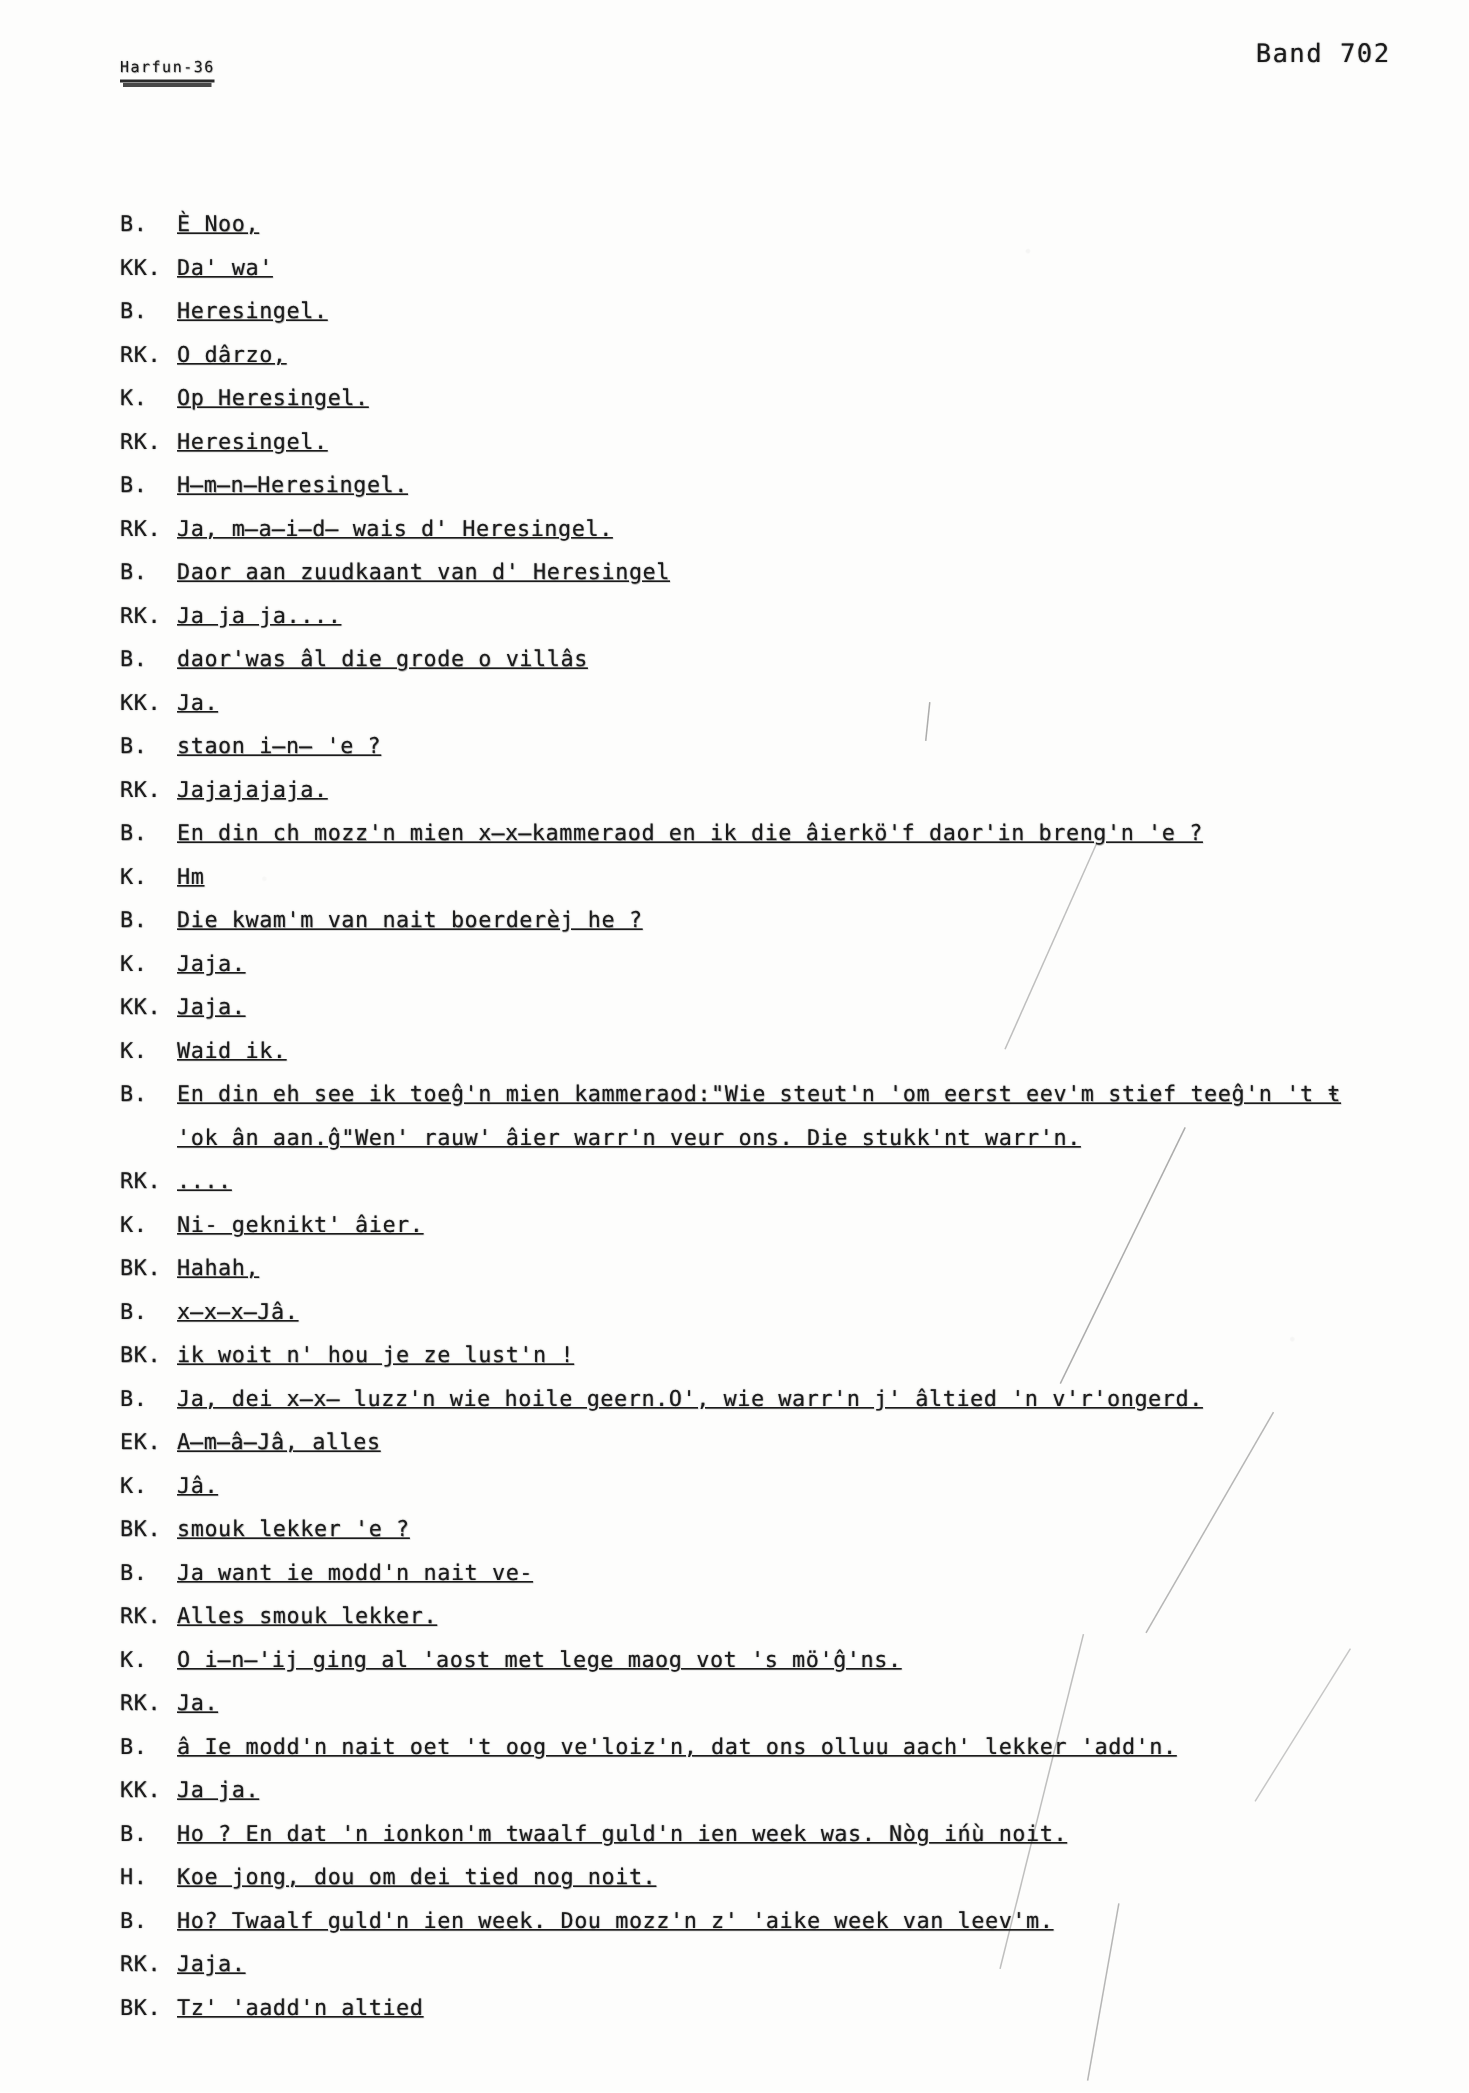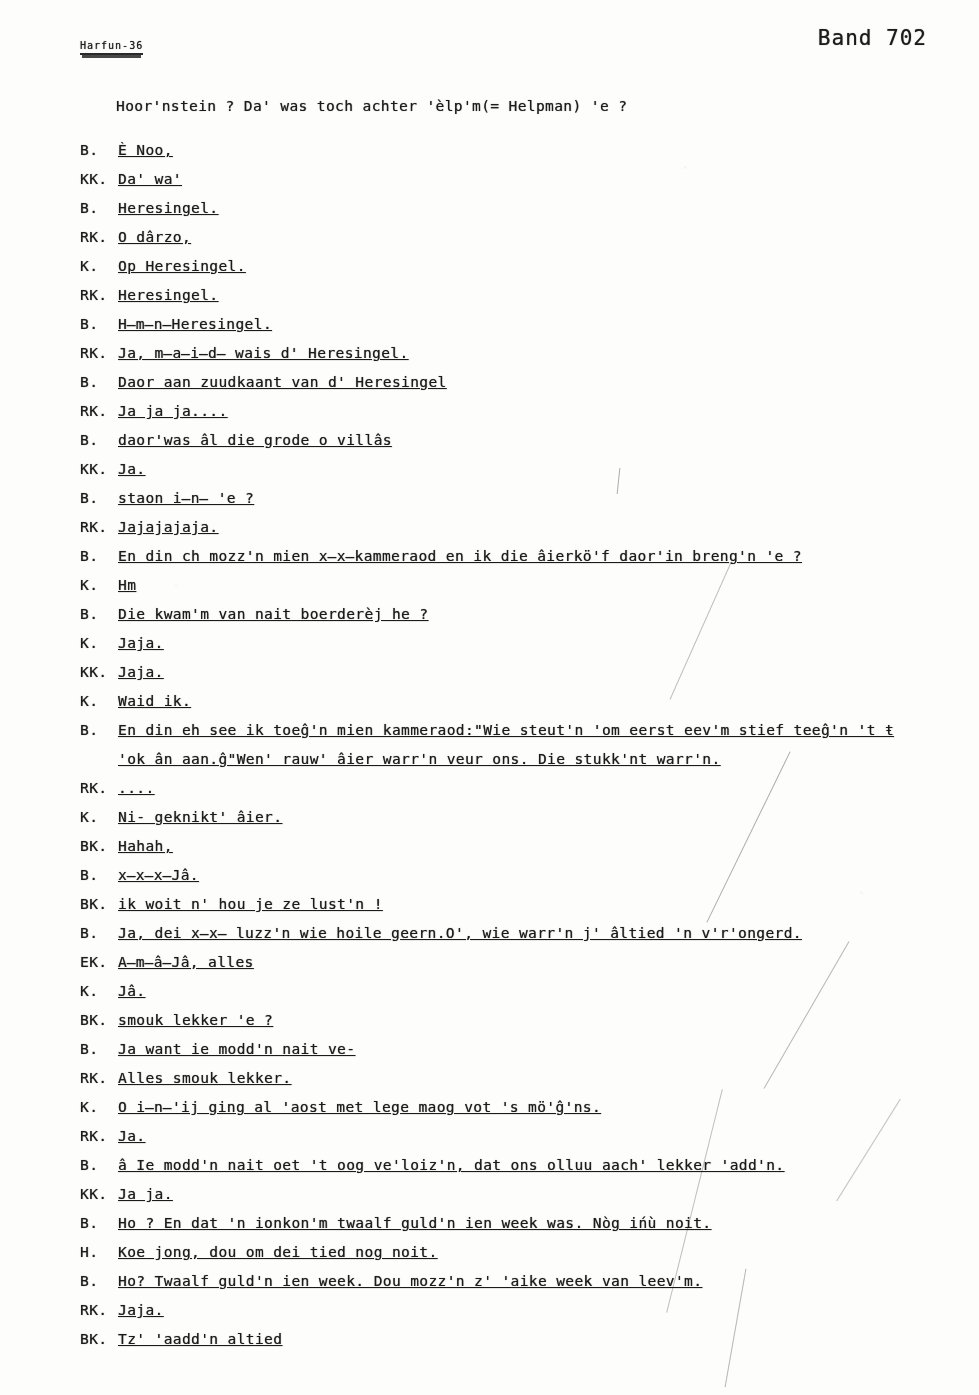--- a/index.html
+++ b/index.html
@@ -18,21 +18,21 @@
       radial-gradient(circle at 70% 12%, rgba(0,0,0,0.03) 0 1px, transparent 2px),
       radial-gradient(circle at 88% 64%, rgba(0,0,0,0.03) 0 1px, transparent 2px),
       #fdfdfc;
   }
   .ink{
     color:#1b1b1b;
     text-shadow:0 0 1px rgba(25,25,25,0.55), 0.4px 0.4px 0 rgba(25,25,25,0.25);
   }
   .band{
     position:absolute; top:26px; right:52px;
-    font-size:21px; letter-spacing:1px;
+    font-size:17px; letter-spacing:1px;
   }
   .doc-title{
     position:absolute; top:40px; left:80px;
     font-size:10px; letter-spacing:1px;
     border-bottom:2px solid #2a2a2a;
     box-shadow:0 5px 0 -2px rgba(40,40,40,0.85);
     padding-bottom:2px;
     filter:blur(0.2px);
   }
   .intro{
@@ -70,21 +70,20 @@
   <span class="artifact a3"></span>
   <span class="artifact a4"></span>
   <span class="artifact a5"></span>
   <span class="artifact a6"></span>
   <span class="artifact a7"></span>
 
   <div class="band ink">Band 702</div>
 
   <div class="doc-title ink">Harfun-36</div>
 
-  <div class="intro ink">Hoor'nstein ? Da' was toch achter 'èlp'm(= Helpman) 'e ?</div>
 
   <div class="dialogue" id="dialogue">
     <div class="row">
       <span class="speaker ink">B.</span>
       <span class="utterance ink">È Noo,</span>
     </div>
 
     <div class="row">
       <span class="speaker ink">KK.</span>
       <span class="utterance ink">Da' wa'</span>

